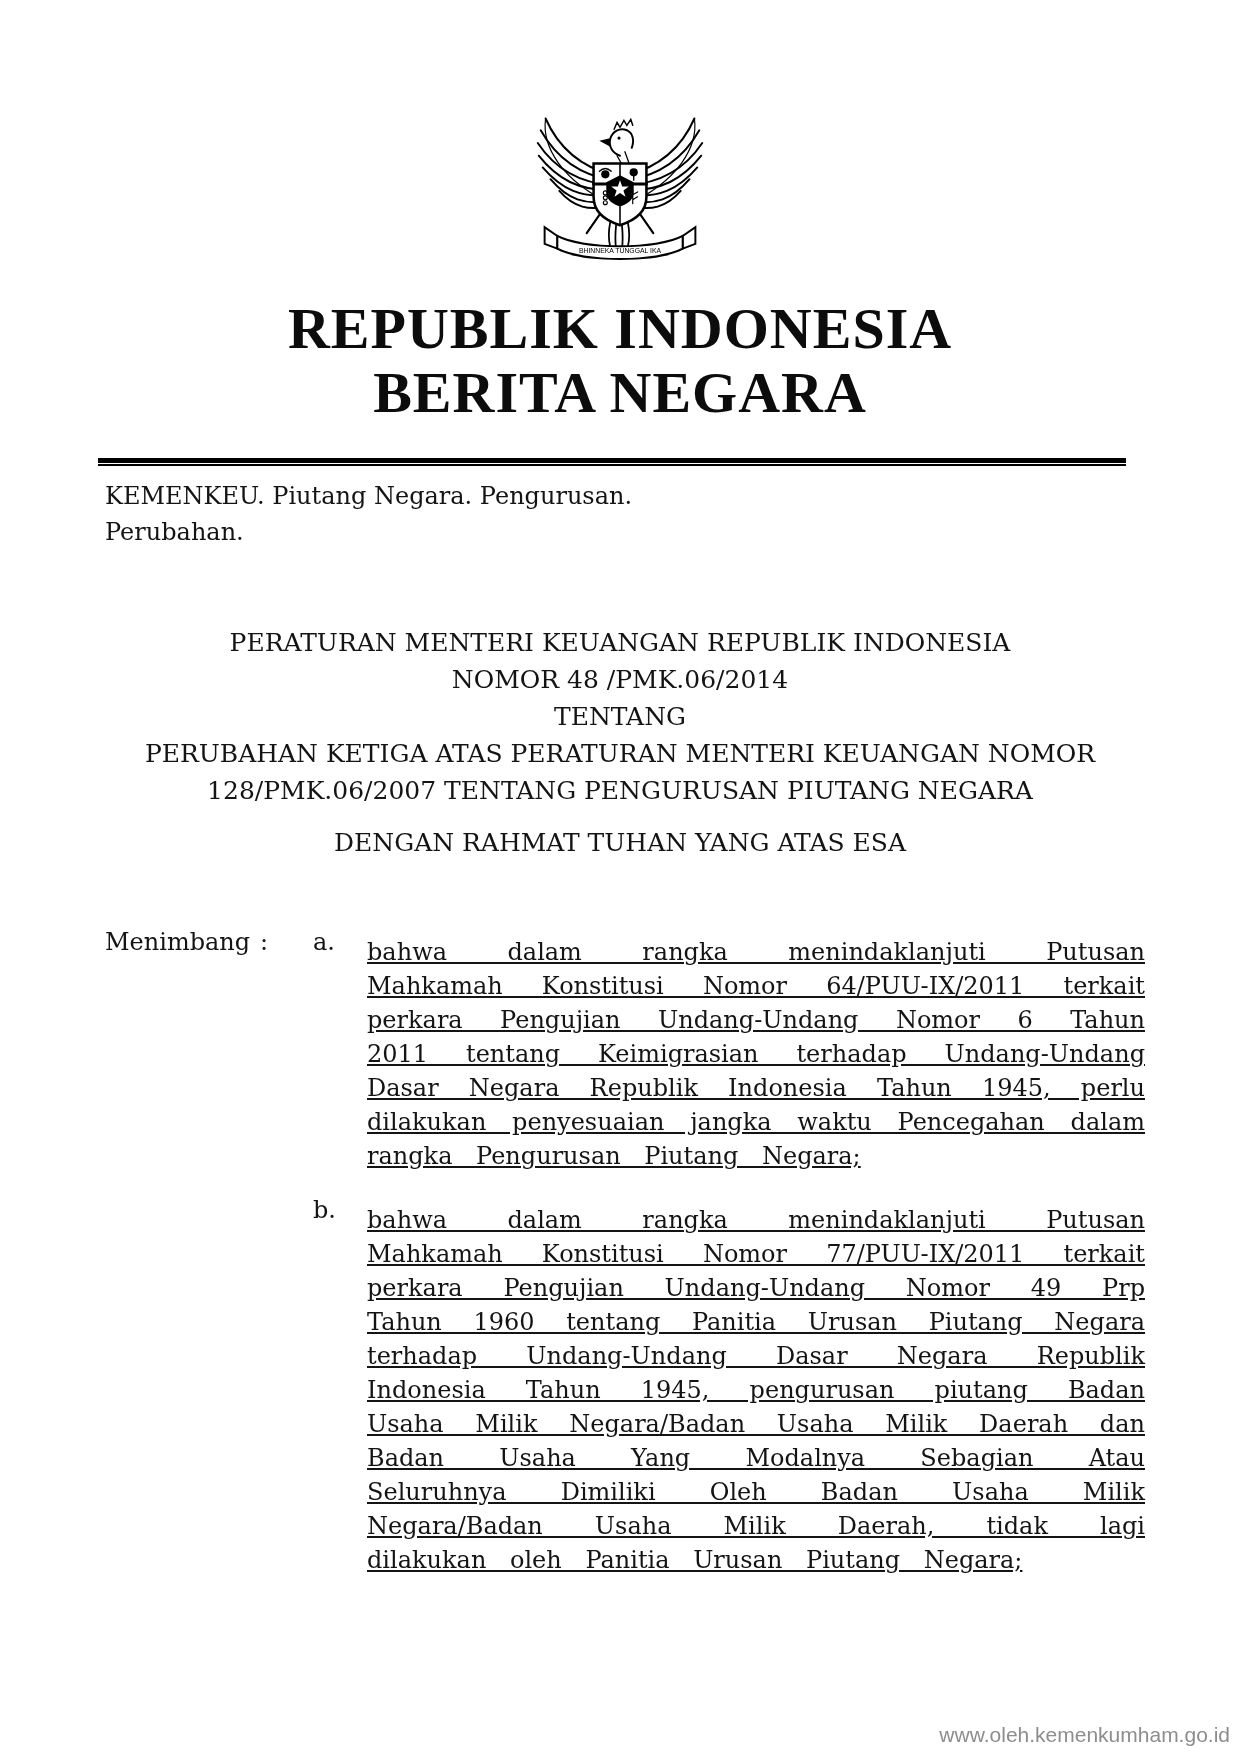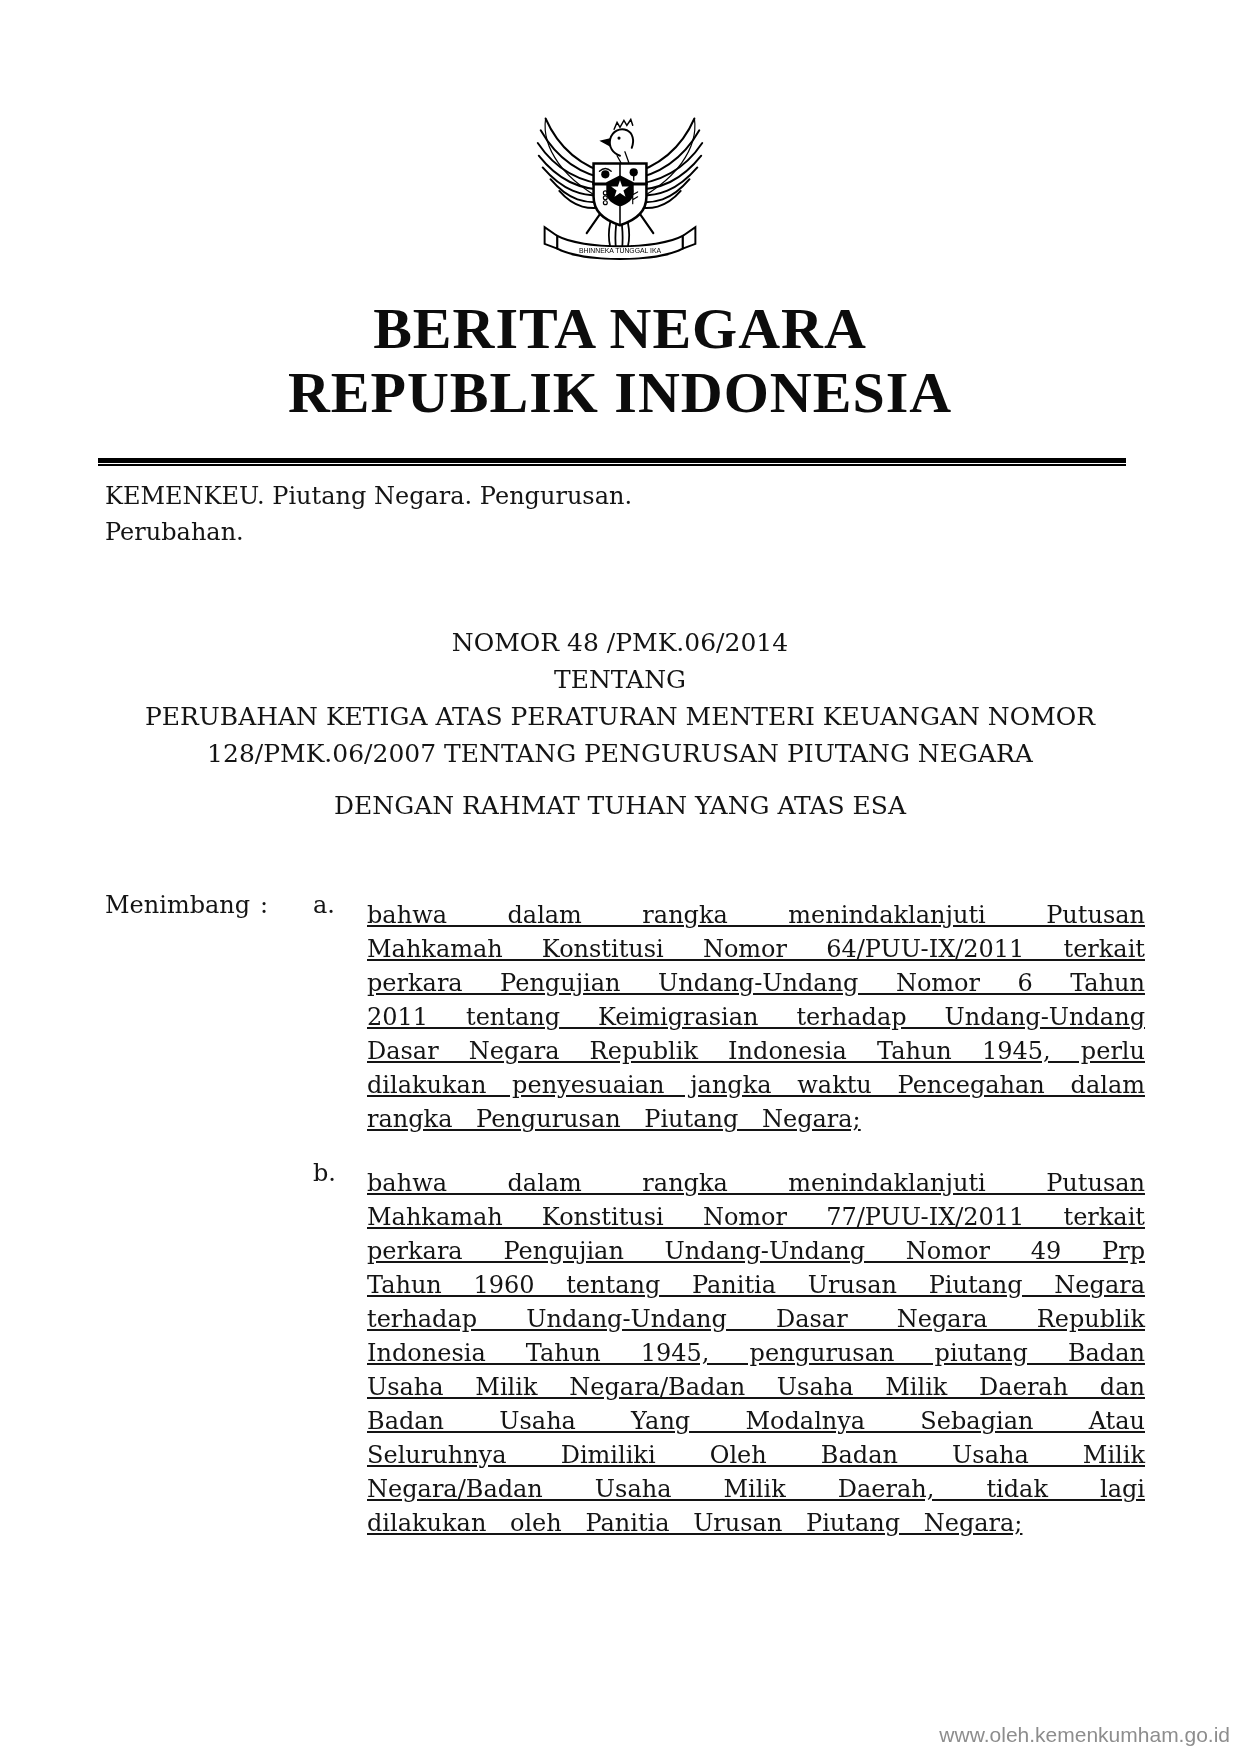--- a/index.html
+++ b/index.html
@@ -117,31 +117,32 @@
       <polygon points="100,87 102.2,93.5 109,93.5 103.5,97.6 105.6,104 100,100 94.4,104 96.5,97.6 91,93.5 97.8,93.5" fill="#fff" stroke="none"></polygon>
 
       <path d="M36,144 l-13,-9 v17 l13,5 z" fill="#fff" stroke-width="2"></path>
       <path d="M164,144 l13,-9 v17 l-13,5 z" fill="#fff" stroke-width="2"></path>
       <path d="M36,144 C62,158 138,158 164,144 L164,157 C138,171 62,171 36,157 Z" fill="#fff" stroke-width="2"></path>
     </g>
     <text x="100" y="161" text-anchor="middle" font-size="7" font-family="Liberation Sans, sans-serif" fill="#000">BHINNEKA TUNGGAL IKA</text>
   </svg>
 
   <h1 class="masthead">
+    <div>REPUBLIK INDONESIA</div>
     <div>BERITA NEGARA</div>
-    <div>REPUBLIK INDONESIA</div>
   </h1>
 
   <div class="rule"></div>
 
   <div class="issue-row">
     <div class="issue-subject">KEMENKEU. Piutang Negara. Pengurusan. Perubahan.</div>
   </div>
 
   <div class="reg-title">
+    <div>PERATURAN MENTERI KEUANGAN REPUBLIK INDONESIA</div>
     <div>NOMOR 48 /PMK.06/2014</div>
     <div>TENTANG</div>
     <div>PERUBAHAN KETIGA ATAS PERATURAN MENTERI KEUANGAN NOMOR</div>
     <div>128/PMK.06/2007 TENTANG PENGURUSAN PIUTANG NEGARA</div>
   </div>
 
   <div class="invocation">
     <div>DENGAN RAHMAT TUHAN YANG ATAS ESA</div>
   </div>
 

